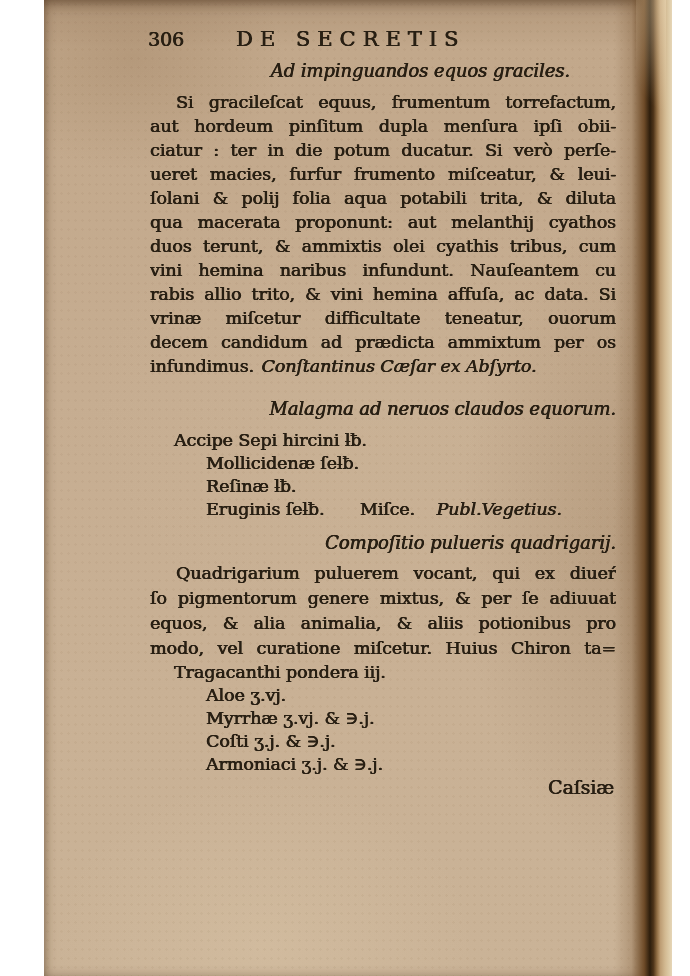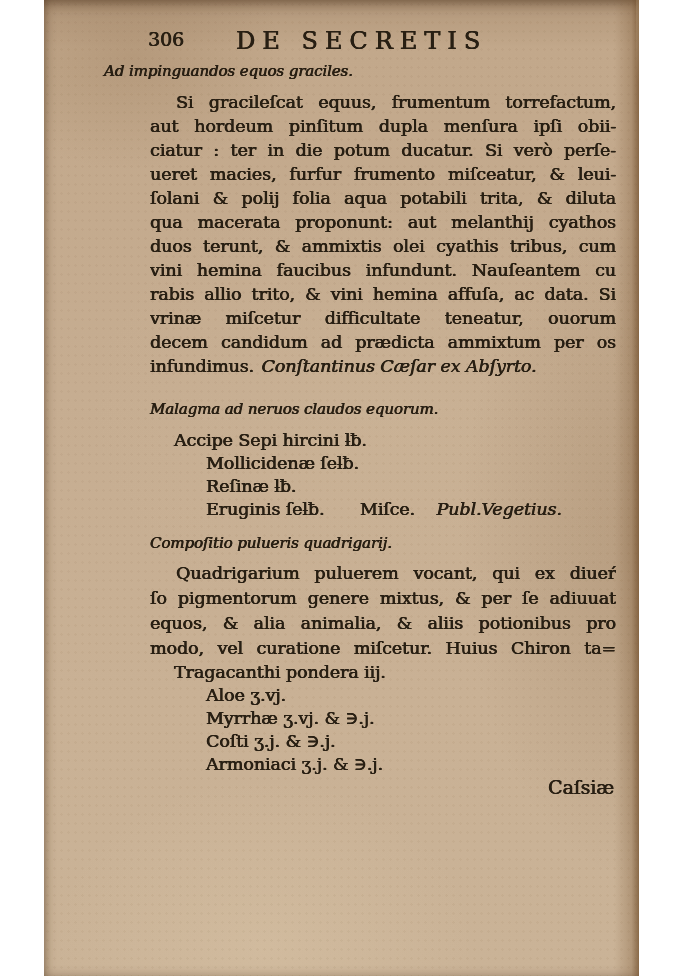--- a/index.html
+++ b/index.html
@@ -1,16 +1,16 @@
 <!DOCTYPE html>
 <html><head>
 <meta charset="utf-8">
 <style>
   html,body{margin:0;padding:0;background:#ffffff;}
-  .scan{position:relative;width:639px;height:976px;background:#ffffff;overflow:hidden;
+  .scan{position:relative;width:690px;height:976px;background:#ffffff;overflow:hidden;
         font-family:"DejaVu Serif","Liberation Serif",serif;}
   .page{position:absolute;left:44px;top:0;width:628px;height:976px;
         background:
           radial-gradient(rgba(95,63,32,0.05) 1px, transparent 1.3px),
           radial-gradient(ellipse 220px 160px at 14% 6%, rgba(110,75,40,.16), transparent 70%),
           radial-gradient(ellipse 260px 480px at 96% 55%, rgba(100,65,30,.18), transparent 72%),
           radial-gradient(ellipse 300px 240px at 35% 97%, rgba(225,205,175,.30), transparent 70%),
           radial-gradient(ellipse 420px 330px at 55% 42%, rgba(215,195,165,.18), transparent 72%),
           linear-gradient(to bottom,#b2977a 0%,#c2a88b 5%,#c6ad91 40%,#c9b195 72%,#cab397 100%);
         background-size:7px 9px,auto,auto,auto,auto,auto;
@@ -22,22 +22,22 @@
           rgba(120,85,50,0) 0%, rgba(120,85,50,.30) 30%,
           #6e4b28 52%, #2c1d0c 62%, #4e3419 68%, #8f6c42 74%,
           #bd9d74 80%, #d2b991 88%, #dfcdaa 96%, #e6d6b8 100%);}
   .edge::after{content:"";position:absolute;top:0;right:6px;width:30px;height:180px;
         background:radial-gradient(ellipse 60px 160px at 100% 0%, rgba(235,215,180,.55), transparent 70%);}
   .tb{position:absolute;left:106px;top:28px;width:466px;color:#281f13;
       font-size:17.5px;letter-spacing:-0.1px;
       text-shadow:.45px 0 0 currentColor,-.2px 0 0 currentColor;}
   .hdr{position:relative;height:22px;margin-bottom:10px;}
   .pn{position:absolute;left:-2px;top:0;font-size:19px;}
-  .rt{position:absolute;left:86px;top:-1px;font-size:24px;letter-spacing:7px;}
-  .hd{font-style:italic;text-align:left;font-size:15px;line-height:22px;height:22px;}
+  .rt{position:absolute;left:86px;top:-1px;font-size:21px;letter-spacing:7px;}
+  .hd{font-style:italic;text-align:right;font-size:18px;line-height:22px;height:22px;}
   .hd.h1{transform:translateX(-46px);}
   .para1{margin-top:8px;}
   .bl{line-height:24px;height:24px;text-align:justify;text-align-last:justify;overflow:hidden;}
   .bl.first{padding-left:26px;}
   .bl.endp{text-align-last:left;}
   .cit{font-style:italic;}
   .lastl .cit{margin-left:2px;}
   .hd.m2{margin-top:20px;}
   .rec1{margin-top:9px;}
   .rl{line-height:23px;height:23px;}
@@ -67,21 +67,21 @@
       <div class="hd h1">Ad impinguandos equos graciles.</div>
 
       <div class="para1">
         <div class="bl first">Si gracileſcat equus, frumentum torrefactum,</div>
         <div class="bl">aut hordeum pinſitum dupla menſura ipſi obii-</div>
         <div class="bl">ciatur : ter in die potum ducatur. Si verò perſe-</div>
         <div class="bl">ueret macies, furfur frumento miſceatur, &amp; leui-</div>
         <div class="bl">ſolani &amp; polij folia aqua potabili trita, &amp; diluta</div>
         <div class="bl">qua macerata proponunt: aut melanthij cyathos</div>
         <div class="bl">duos terunt, &amp; ammixtis olei cyathis tribus, cum</div>
-        <div class="bl">vini hemina faucibus infundunt. Nauſeantem cu</div>
+        <div class="bl">vini hemina naribus infundunt. Nauſeantem cu</div>
         <div class="bl">rabis allio trito, &amp; vini hemina affuſa, ac data. Si</div>
         <div class="bl">vrinæ miſcetur difficultate teneatur, ouorum</div>
         <div class="bl">decem candidum ad prædicta ammixtum per os</div>
         <div class="bl endp lastl">
           <span>infundimus.</span>
           <span class="cit">Conſtantinus Cæſar ex Abſyrto.</span>
         </div>
       </div>
 
       <div class="hd m2">Malagma ad neruos claudos equorum.</div>

